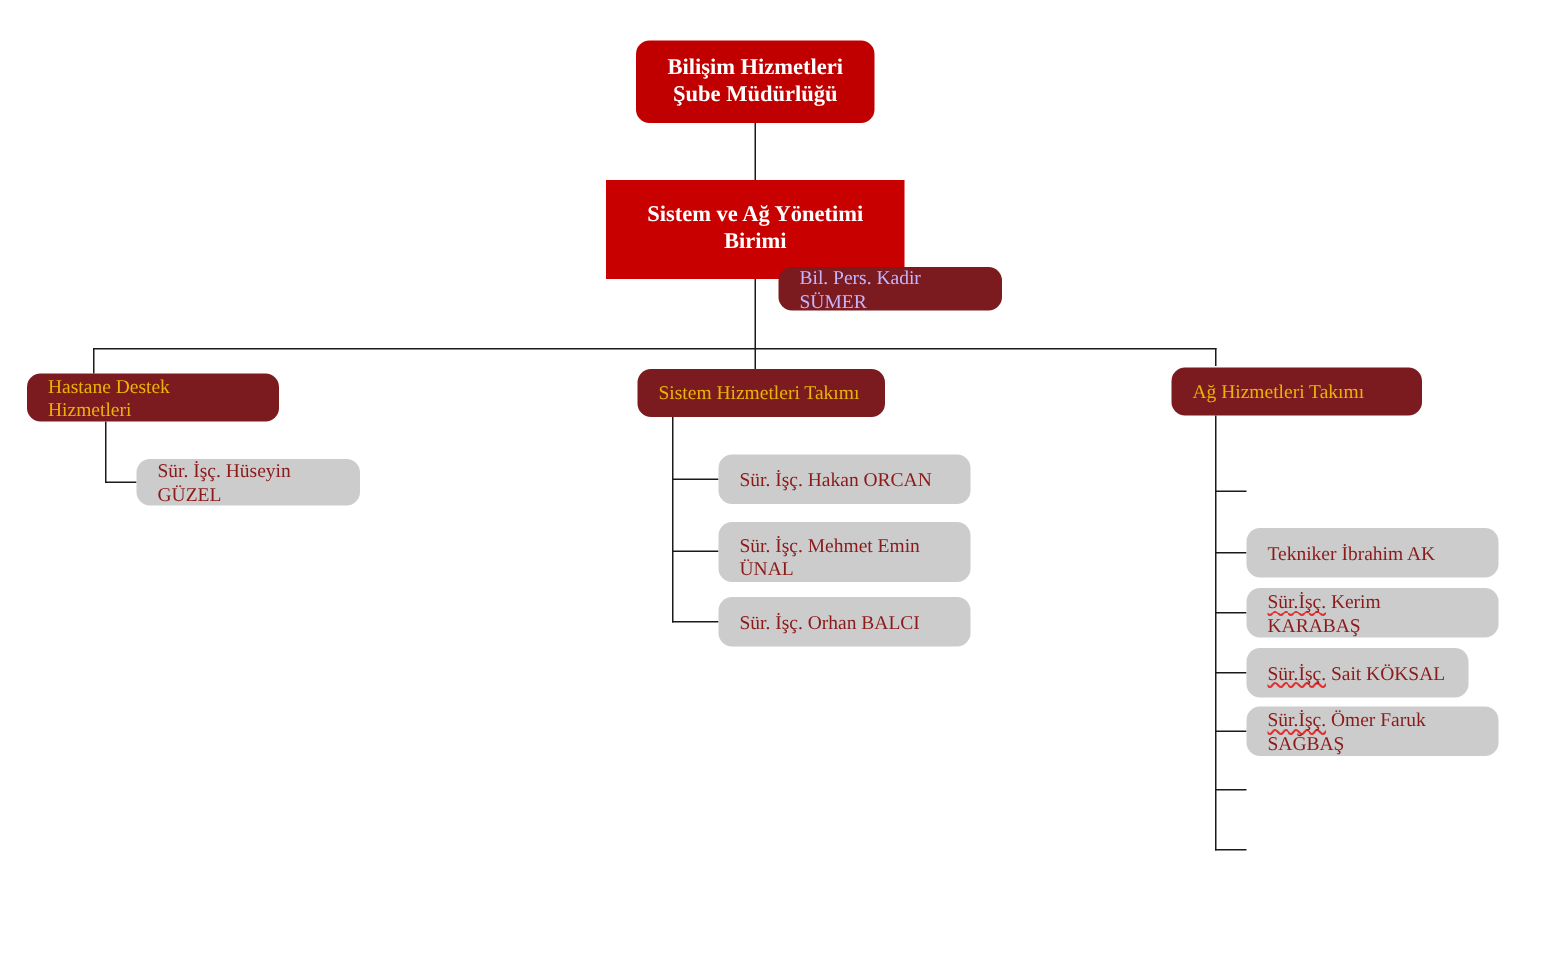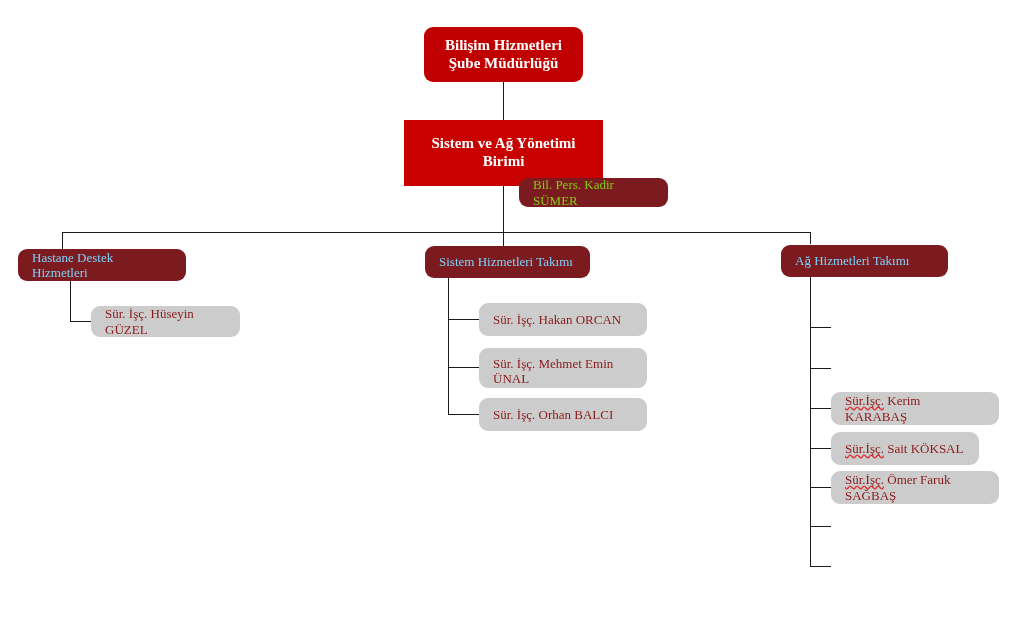--- a/index.html
+++ b/index.html
@@ -60,30 +60,30 @@
     font-size: 15px;
     justify-content: center;
     text-align: center;
     padding: 6px 10px;
   }
 
   
   .node.team {
     background: #7b1b1f;
     border-radius: 9px;
-    color: #7dd3fc;
+    color: #eab308;
     font-size: 13px;
     padding: 6px 14px;
     justify-content: flex-start;
     text-align: left;
   }
   .node.person-dark {
     background: #7b1b1f;
     border-radius: 9px;
-    color: #84cc16;
+    color: #c4b5fd;
     font-size: 13px;
     padding: 6px 14px;
     justify-content: flex-start;
     text-align: left;
   }
 
   
   .node.person {
     background: #cccccc;
     border-radius: 9px;
@@ -182,20 +182,23 @@
       <span class="label">Sür. İşç. Mehmet Emin</span>
       <span class="label">ÜNAL</span>
     </div>
   </div>
 
   <div class="node person" style="left:479px; top:398px; width:168px; height:33px;">
     <span class="label">Sür. İşç. Orhan BALCI</span>
   </div>
 
 
+  <div class="node person" style="left:831px; top:352px; width:168px; height:33px;">
+    <span class="label">Tekniker İbrahim AK</span>
+  </div>
 
   <div class="node person" style="left:831px; top:392px; width:168px; height:33px;">
     <span>
       <span class="spell">Sür.İşç.</span><span> Kerim KARABAŞ</span>
     </span>
   </div>
 
   <div class="node person" style="left:831px; top:432px; width:148px; height:33px;">
     <span>
       <span class="spell">Sür.İşç.</span><span> Sait KÖKSAL</span>

